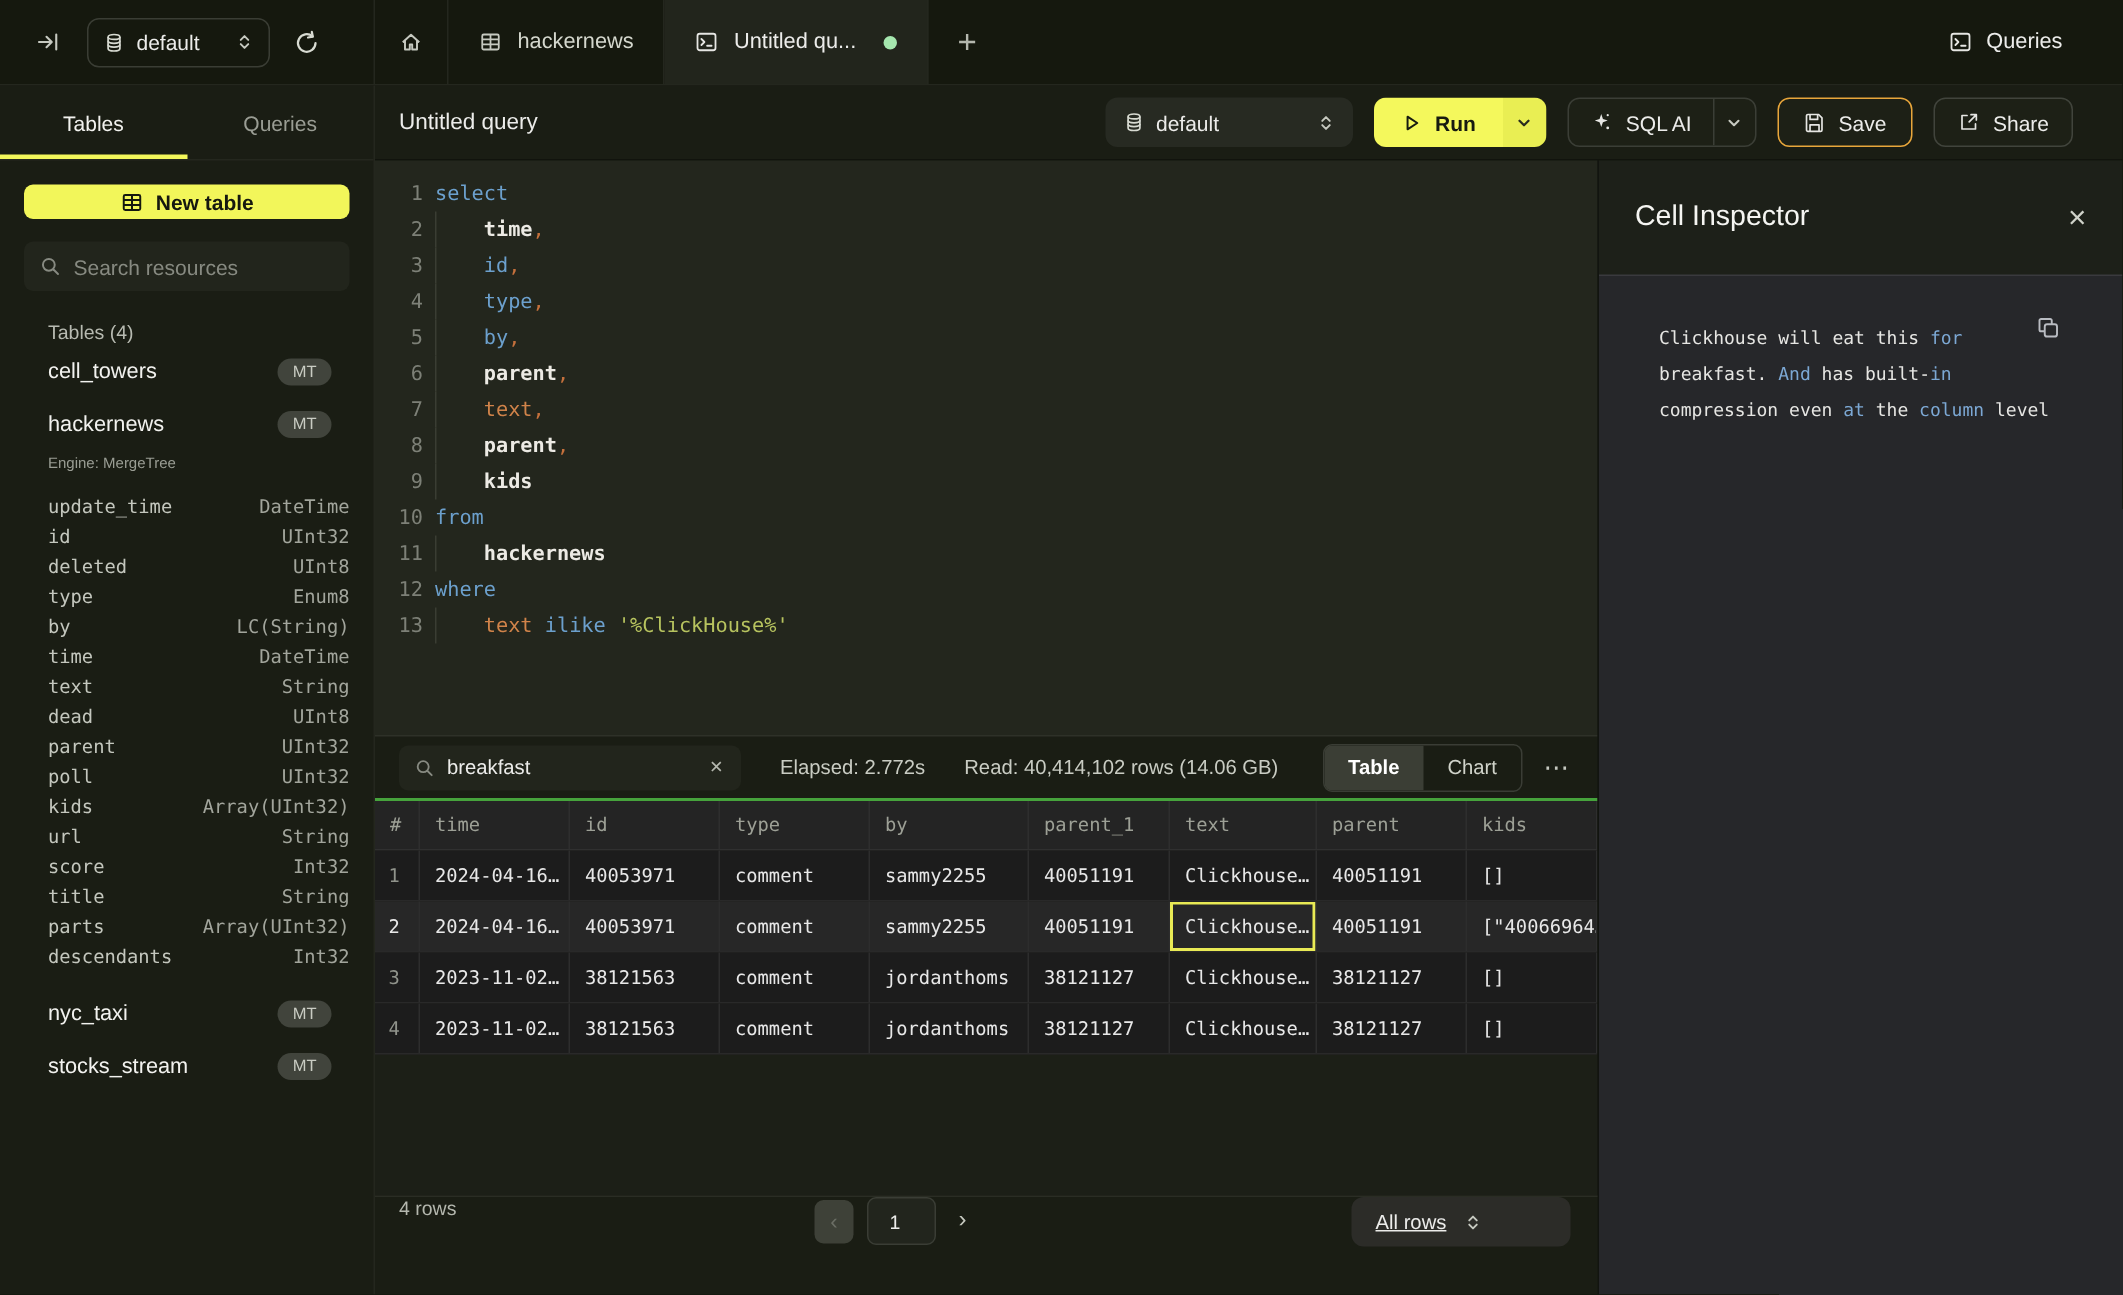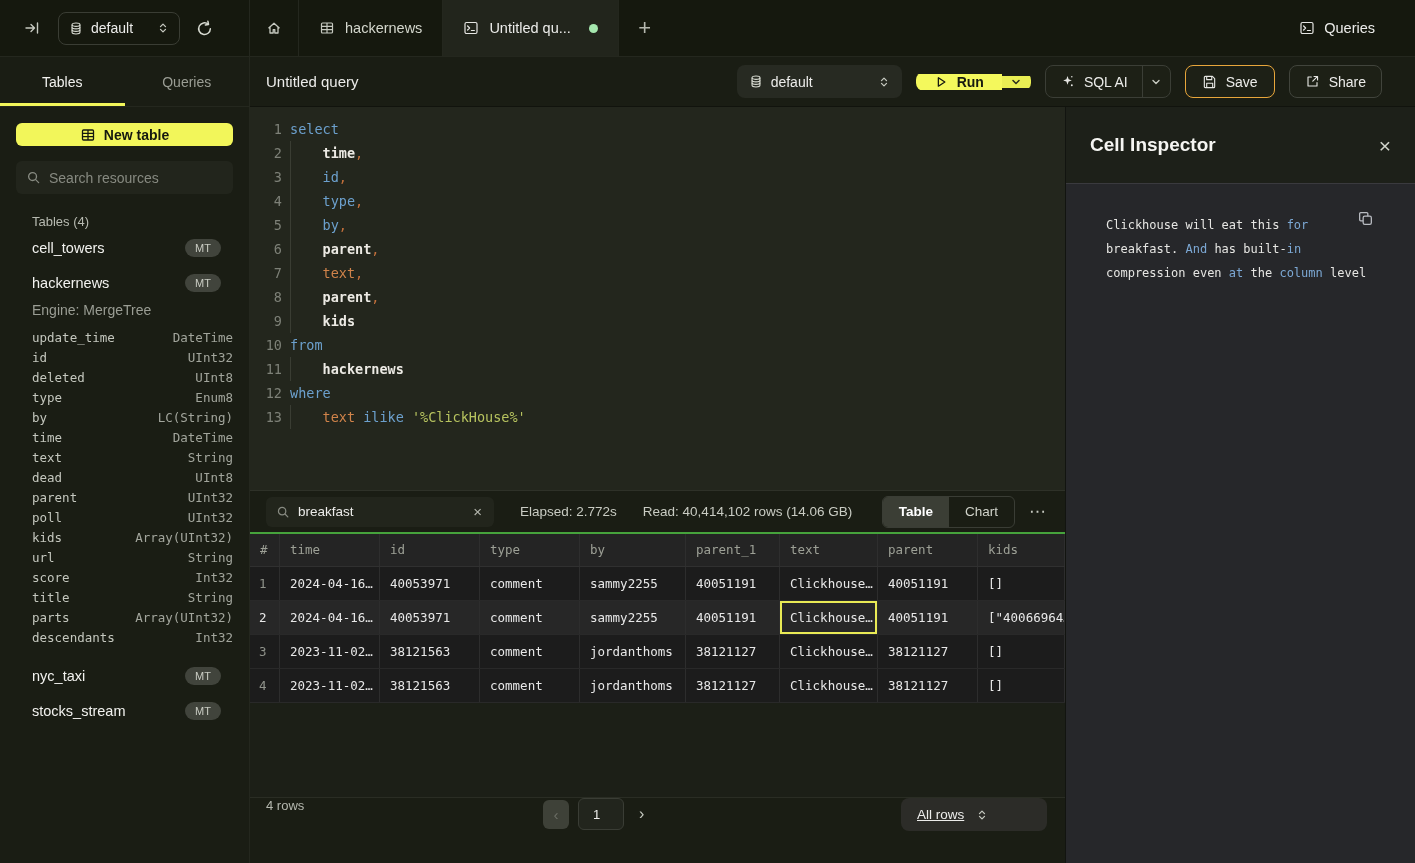--- a/index.html
+++ b/index.html
@@ -47,36 +47,36 @@
     display:flex; align-items:center; gap:8px; padding:0 10px; }
   .search-box input { flex:1; background:transparent; border:none; outline:none;
     color:#e6e6e3; font-size:14px; font-family:"Liberation Sans",sans-serif; }
   .search-box input::placeholder { color:#878a81; }
   .section-label { margin-top:20px; padding-left:16px; font-size:13px; color:#b7bab1; }
   .tbl-item { height:33px; display:flex; align-items:center; padding:0 12px 0 16px;
     cursor:pointer; margin-top:2px;justify-content:center; }
   .tbl-item .tname { font-size:14.5px; color:#f2f2ef; }
   .badge { margin-left:auto; background:#41443c; color:#c9ccc3; font-size:11px;
     padding:3px 10px; border-radius:10px; }
-  .engine-line { padding-left:16px; height:22px; line-height:22px; font-size:14px; color:#9a9d94; }
+  .engine-line { padding-left:16px; height:22px; line-height:22px; font-size:10px; color:#9a9d94; }
   .cols { padding:6px 0 10px 0; }
   .col-row { height:20px; display:flex; align-items:center; padding-left:16px;
     font-family:"DejaVu Sans Mono",monospace; font-size:12.5px; }
   .col-row .cn { color:#c4c7be; }
   .col-row .ct { margin-left:auto; color:#a2a59c; }
 
   
   .query-toolbar { height:50px; display:flex; align-items:center; padding:0 33px 0 16px;
     border-bottom:1px solid #11130d; flex-shrink:0; background:#1a1d14; }
   .q-title { font-size:15px; color:#ececea; }
   .qt-actions { margin-left:auto; display:flex; align-items:center; gap:14px; }
   .sel-btn { height:33px; width:165px; background:#272a22; border:none; border-radius:8px;
     display:flex; align-items:center; gap:8px; padding:0 12px; color:#ececea; font-size:14px; cursor:pointer; }
   .sel-btn .lbl { flex:1; text-align:left; }
-  .run-btn { height:19px; display:flex; border-radius:8px; overflow:hidden; cursor:pointer;align-items:center; }
+  .run-btn { height:33px; display:flex; border-radius:8px; overflow:hidden; cursor:pointer; }
   .run-main { background:#f4f85c; display:flex; align-items:center; gap:9px; padding:0 18px;
     font-size:14px; font-weight:700; color:#171a10; }
   .run-caret { width:29px; background:#e9ee53; display:flex; align-items:center;
     justify-content:center; color:#2a2d1e; }
   .sqlai-btn { height:33px; display:flex; border:1px solid #3b3e36; border-radius:8px;
     overflow:hidden; cursor:pointer; background:#1d2016; }
   .sqlai-main { display:flex; align-items:center; gap:9px; padding:0 14px; font-size:14px; color:#ececea; }
   .sqlai-caret { width:28px; border-left:1px solid #3b3e36; display:flex; align-items:center;
     justify-content:center; color:#c6c9c0; }
   .save-btn { height:33px; padding:0 16px; display:flex; align-items:center; gap:9px;
@@ -149,21 +149,21 @@
     font-family:"Liberation Sans",sans-serif; outline:none; }
   .pg-next { background:none; border:none; color:#c6c9c0; font-size:16px; cursor:pointer; padding:0 6px; }
   .rows-select { margin-left:auto; width:146px; height:33px; background:#2c2c28; border-radius:8px;
     display:flex; align-items:center; padding:0 12px 0 16px; font-size:13.5px; color:#ececea; cursor:pointer; }
   .rows-select span { flex:1;text-decoration:underline; }
 
   
   .inspector { flex:1; display:flex; flex-direction:column; border-left:1px solid #121410; min-width:0; }
   .ins-header { height:77px; background:#1d2019; display:flex; align-items:center;
     padding:0 24px; border-bottom:1px solid #3a3a3e; flex-shrink:0; }
-  .ins-header .t { font-size:19px; font-weight:bold; color:#f5f5f2; }
+  .ins-header .t { font-size:19px; font-weight:normal; color:#f5f5f2; }
   .ins-close { margin-left:auto; color:#d0d3ca; font-size:21px; cursor:pointer; line-height:1; }
   .ins-content { flex:1; background:#26272a; position:relative; padding:29px 40px; }
   .ins-text { width:280px; font-family:"DejaVu Sans Mono",monospace; font-size:12px;
     line-height:24px; color:#e6e6e3; word-wrap:break-word; }
   .ins-kw { color:#7ca8d4; }
   .copy-btn { position:absolute; top:26px; right:41px; cursor:pointer; }
 
   svg { display:block; }
 </style>
 </head>

